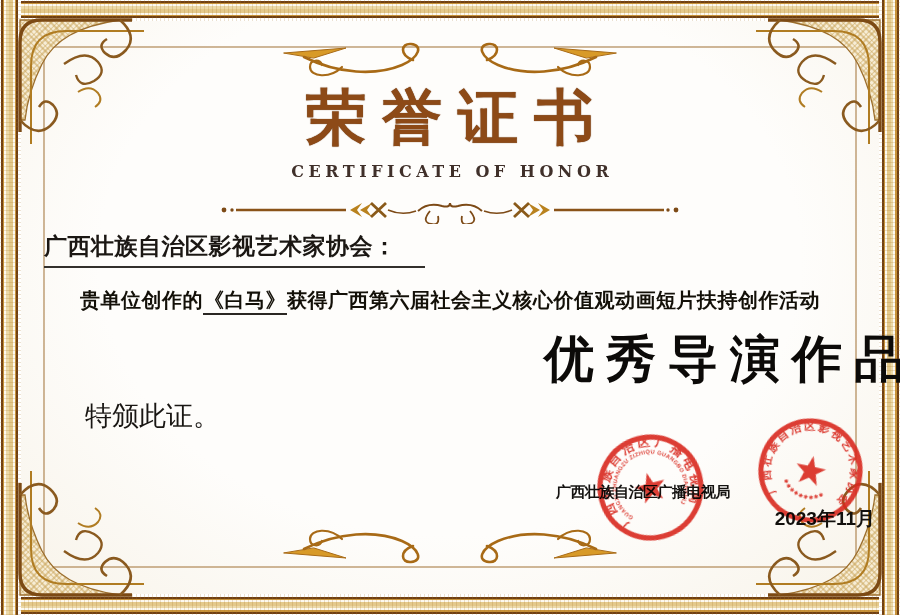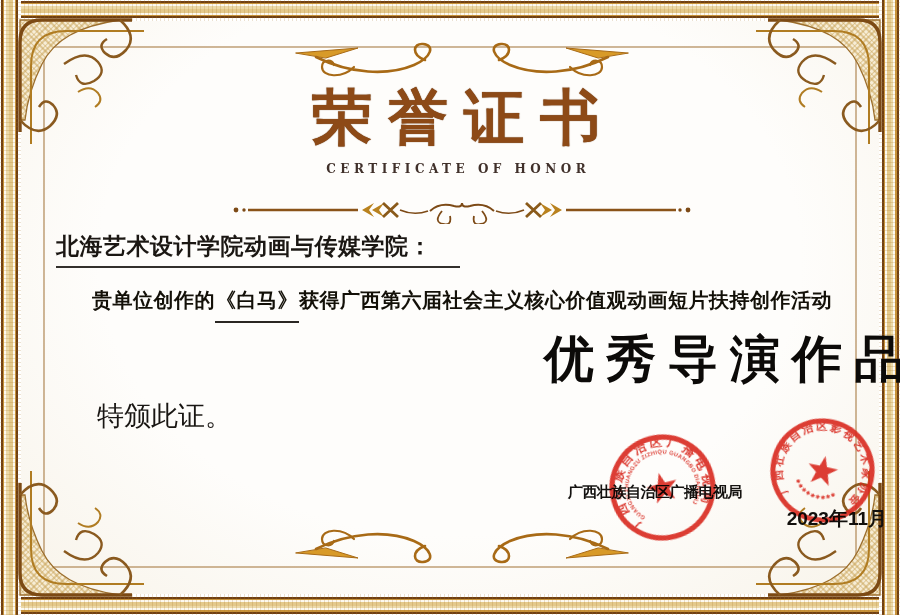--- a/index.html
+++ b/index.html
@@ -25,45 +25,45 @@
     background:
       repeating-linear-gradient(0deg, rgba(170,120,45,.22) 0 1px, rgba(170,120,45,0) 1px 4px),
       linear-gradient(to right,
         #ffffff 0 1px, #6f3f12 1px 3px, #c8933a 3px 4.5px, #fdf9ef 4.5px 6.5px,
         #ecd9a8 6.5px 9px, #e4c98b 9px 13.5px, #fdf9ef 13.5px 15px,
         #c8933a 15px 16.5px, #6f3f12 16.5px 18.5px, #ffffff 18.5px 21px);
   }
   .band-left{left:0;} .band-right{right:0; transform:scaleX(-1);}
   .frame-overlay{position:absolute; inset:0; z-index:3; pointer-events:none;}
   
-  .content{position:absolute; inset:0; z-index:4;margin-left:12px;}
+  .content{position:absolute; inset:0; z-index:4;}
   .flourish{position:absolute; left:280px; width:340px; height:46px;}
   .flourish-top{top:36px;} .flourish-bottom{top:524px;}
   .title{
     position:absolute; top:84px; left:0; width:100%; text-align:center;
     font-family:"DejaVu Serif","Liberation Serif",serif;
     font-size:60px; font-weight:700; letter-spacing:16px; text-indent:16px;
     color:#8d4a17; text-shadow:0 0 1px #5d2d09; line-height:1.1; margin:0;
   }
   .subtitle{
     position:absolute; top:162px; left:0; width:100%; text-align:center;
     font-family:"DejaVu Serif","Liberation Serif",serif;
-    font-size:12px; font-weight:700; letter-spacing:4.5px; text-indent:4.5px; color:#40302a;
+    font-size:16px; font-weight:700; letter-spacing:4.5px; text-indent:4.5px; color:#40302a;
   }
   .divider{position:absolute; top:196px; left:220px; width:460px; height:28px;}
   .recipient{
     position:absolute; top:231px; left:44px;
     font-size:23px; font-weight:600; color:#1b1713; letter-spacing:.5px;
     border-bottom:2px solid #33302c; padding:0 28px 4px 0; display:inline-block;
   }
   .body-line{
     position:absolute; top:287px; left:80px; right:10px;
     font-size:20px; font-weight:600; color:#131008; letter-spacing:.5px; white-space:nowrap;
   }
-  .work-title{border-bottom:2px solid #2a2723; padding:0 1px 10px 1px;}
+  .work-title{border-bottom:2px solid #2a2723; padding:0 1px 2px 1px;}
   .award{
     position:absolute; top:334px; left:16px; width:100%; text-align:right;
     font-family:"DejaVu Serif","Liberation Serif",serif;
     font-size:50px; line-height:1; font-weight:900; letter-spacing:12px; text-indent:12px; color:#0c0a08;
   }
   .closing{position:absolute; top:398px; left:85px; font-size:27px; font-weight:500; color:#191613;}
   .issuer{position:absolute; top:483px; font-size:15px; font-weight:700; letter-spacing:-0.5px; color:#141210; z-index:4;}
   .issuer-left{left:556px;} .issuer-right{left:739px;}
   .date{position:absolute; top:506px; left:770px; width:105px; text-align:right; font-size:19px; font-weight:700; color:#12100d; z-index:4;}
   .seal{position:absolute; z-index:5; mix-blend-mode:multiply; opacity:.9; filter:blur(.3px);}
@@ -133,21 +133,21 @@
         <path d="M168,14 q14,6 28,1" stroke-width="1.6"></path>
       </g>
       <use href="#div-half" transform="translate(460,0) scale(-1,1)"></use>
       <g stroke="#7d4a16" fill="none">
         <path d="M198,15 q10,-9 24,-5 q8,2 8,-3 q0,5 8,3 q14,-4 24,5" stroke-width="2"></path>
         <path d="M210,15 q-9,11 1,13 q9,2 7,-8" stroke-width="1.8"></path>
         <path d="M250,15 q9,11 -1,13 q-9,2 -7,-8" stroke-width="1.8"></path>
       </g>
     </svg>
 
-    <div class="recipient">北海艺术设计学院动画与传媒学院：</div>
+    <div class="recipient">广西壮族自治区影视艺术家协会：</div>
 
     <div class="body-line"><span>贵单位创作的</span><span class="work-title">《白马》</span><span>获得广西第六届社会主义核心价值观动画短片扶持创作活动</span></div>
 
     <div class="award">优秀导演作品</div>
 
     <div class="closing">特颁此证。</div>
 
     <span class="issuer issuer-left">广西壮族自治区广播电视局</span>
     <div class="date">2023年11月</div>
 

